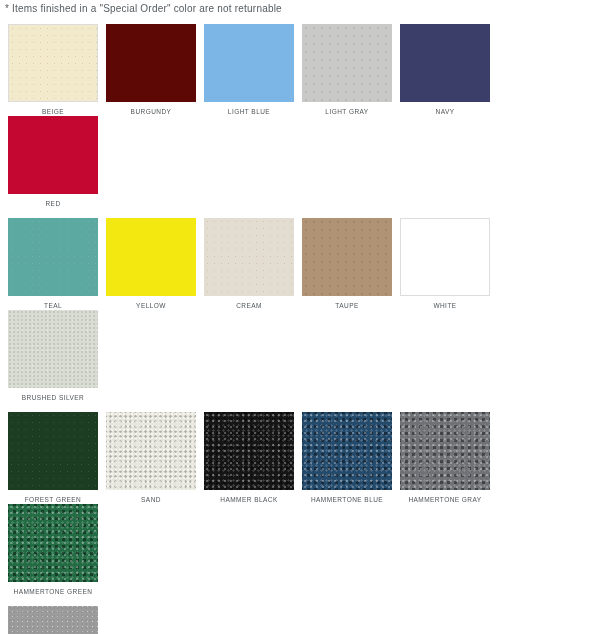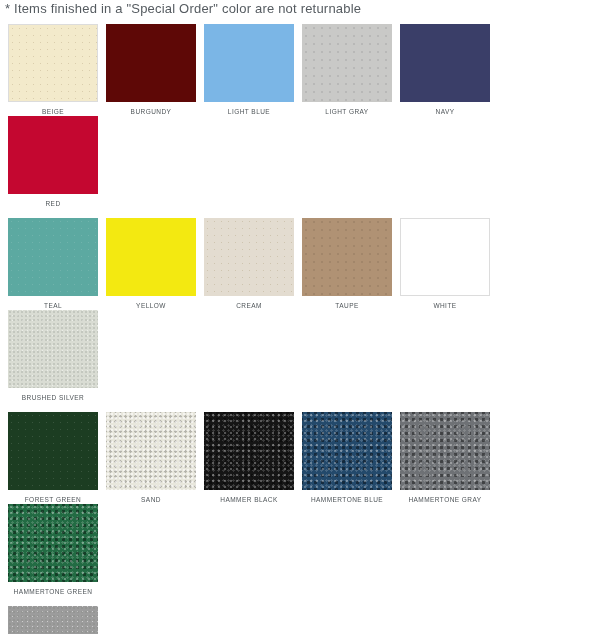--- a/index.html
+++ b/index.html
@@ -11,21 +11,21 @@
   body {
     width: 589px;
     height: 634px;
     font-family: "Liberation Sans", sans-serif;
     color: #3a3a3a;
     overflow: hidden;
     position: relative;
   }
 
   .note {
-    font-size: 13px;
+    font-size: 10px;
     color: #555b60;
     letter-spacing: 0.2px;
     padding: 3px 16px 0 5px;
     line-height: 11px;
     white-space: nowrap;
   }
 
   .grid {
     display: flex;
     flex-wrap: wrap;

